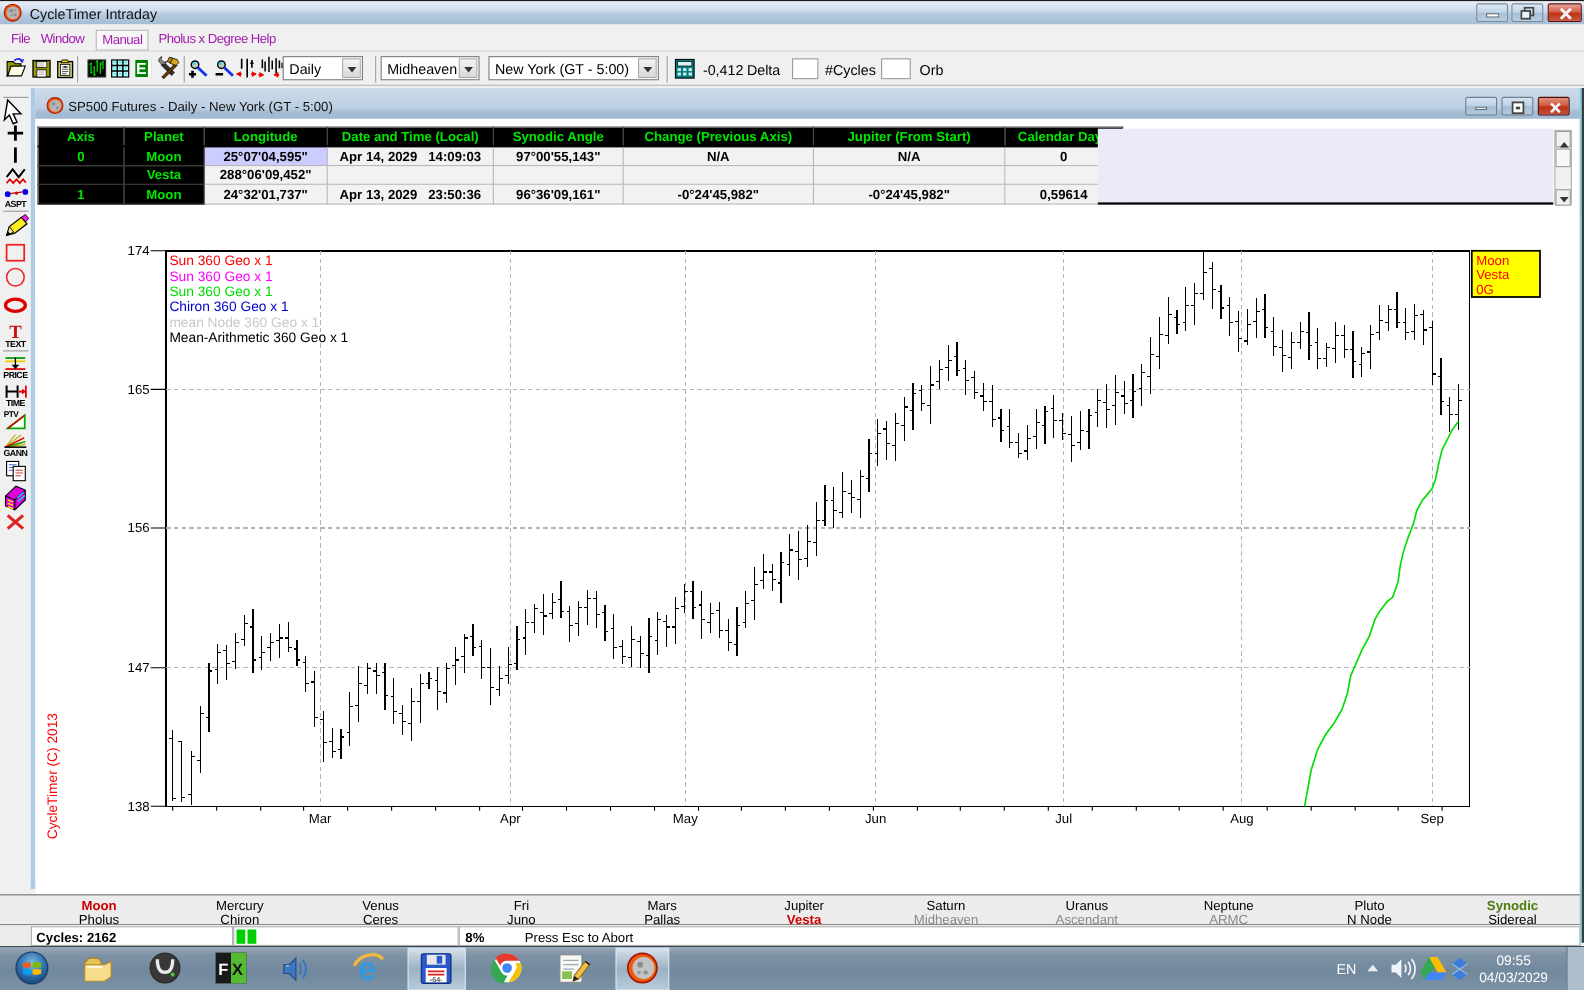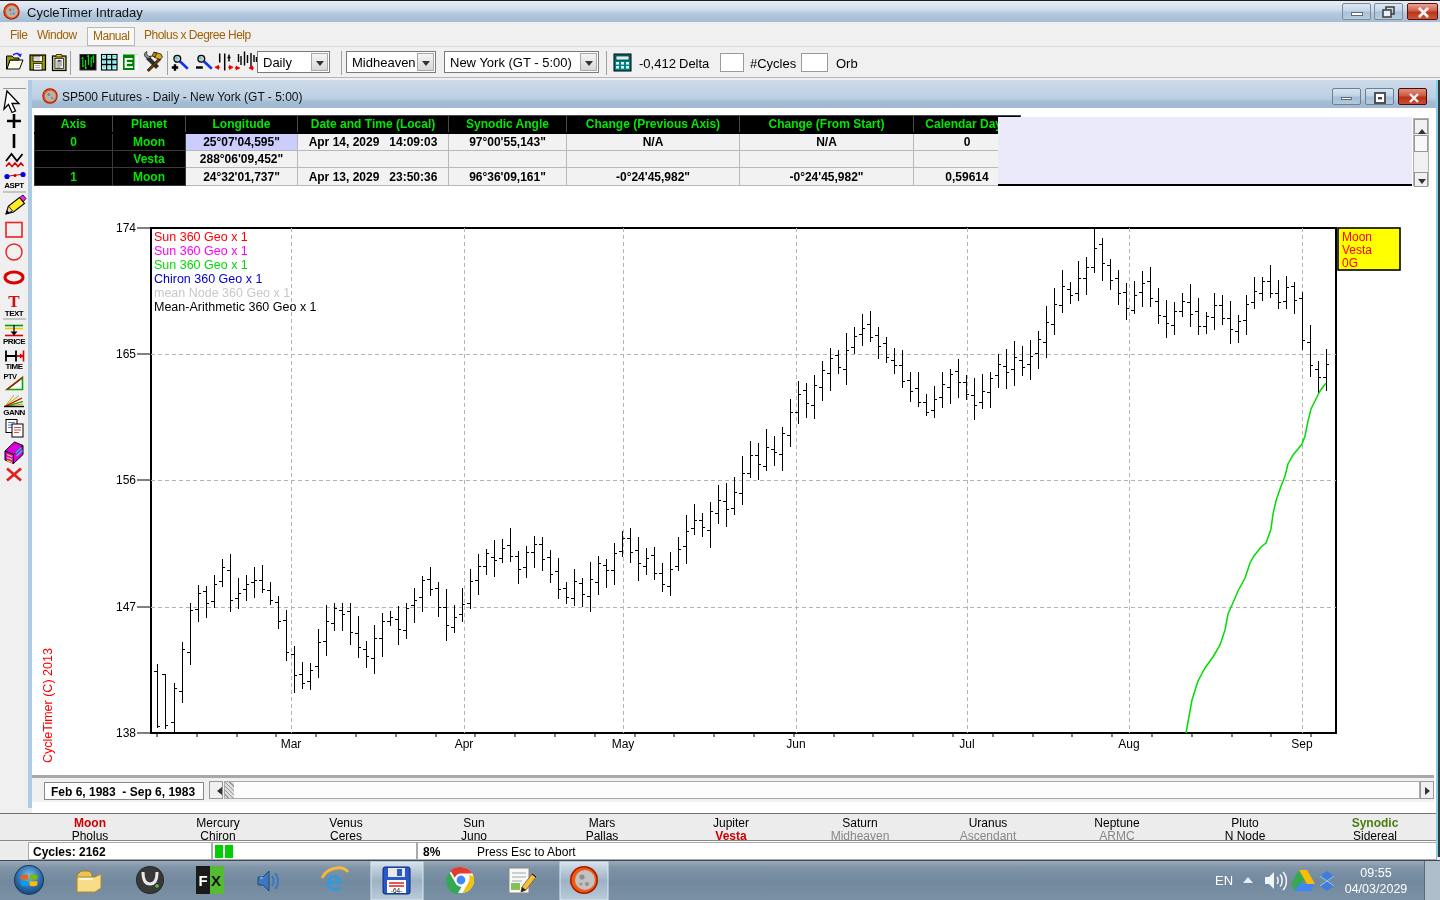--- a/index.html
+++ b/index.html
@@ -1,21 +1,21 @@
 <!DOCTYPE html>
 <html><head><meta charset="utf-8">
 <style>
 *{margin:0;padding:0;box-sizing:border-box}
 html,body{width:1440px;height:900px;overflow:hidden;font-family:"Liberation Sans",sans-serif;background:#f0f0f0}
 .abs{position:absolute}
 #titlebar{position:absolute;left:0;top:0;width:1440px;height:22px;background:linear-gradient(#e8eef6 0%,#cfdded 40%,#b3c8dd 60%,#a5bdd4 100%);border-top:1px solid #1c1c1c;}
 #titlebar .ttext{position:absolute;left:27px;top:4px;font-size:13px;color:#111}
 .wbtn{position:absolute;top:2px;height:17px;border:1px solid #7d8b99;border-radius:2px;background:linear-gradient(#dce9f5 0%,#c0d4e8 48%,#a8c0d8 52%,#b8cede 100%)}
 .wbtn.close{background:linear-gradient(#e8a294 0%,#d2604a 45%,#bc3517 55%,#c9583e 100%);border-color:#5e1006}
-#menubar{position:absolute;left:0;top:23px;width:1440px;height:24px;background:#f0f0f0;border-bottom:1px solid #d8d8d8;font-size:12px;letter-spacing:-0.5px;color:#a16207}
+#menubar{position:absolute;left:0;top:23px;width:1440px;height:24px;background:#f0f0f0;border-bottom:1px solid #d8d8d8;font-size:12px;letter-spacing:-0.5px;color:#a21caf}
 #menubar span{position:absolute;top:5px}
 #toolbar{position:absolute;left:0;top:48px;width:1440px;height:30px;background:#f0f0f0;border-bottom:1px solid #b5b5b5}
 .tsep{position:absolute;top:3px;width:1px;height:24px;background:#a0a0a0}
 .combo{position:absolute;top:3px;height:22px;background:#fff;border:1px solid #7a7a7a;font-size:13px;color:#000}
 .combo .ct{position:absolute;left:5px;top:3px;white-space:nowrap}
 .combo .cb{position:absolute;right:1px;top:1px;width:17px;height:18px;background:linear-gradient(#f4f4f4,#d8d8d8);border:1px solid #a8a8a8}
 .combo .cb:after{content:"";position:absolute;left:4px;top:7px;border:4px solid transparent;border-top:5px solid #333}
 .tfield{position:absolute;top:5px;height:19px;background:#fff;border:1px solid #9a9a9a}
 .tlabel{position:absolute;top:8px;font-size:13px;color:#000}
 #sidebar{position:absolute;left:0;top:79px;width:29px;height:771px;background:#f0f0f0}
@@ -245,21 +245,21 @@
  <div class="abs" style="left:0;top:28px;width:1405px;height:160px;background:#fff">
 <table id="tbl" style="position:absolute;left:2px;top:7px;border-collapse:collapse;font-size:12px;font-weight:bold;table-layout:fixed" cellspacing="0">
 <tbody>
           <tr style="height:16px">
  <td class="hd" style="width:78px">Axis</td>
             <td class="hd" style="width:73px">Planet</td>
  <td class="hd" style="width:112px">Longitude</td>
             <td class="hd" style="width:151px">Date and Time  (Local)</td>
  <td class="hd" style="width:118px">Synodic Angle</td>
             <td class="hd" style="width:173px">Change (Previous Axis)</td>
- <td class="hd" style="width:174px">Change (From Start)</td>
+ <td class="hd" style="width:174px">Jupiter (From Start)</td>
             <td class="hd" style="width:107px">Calendar Days</td>
 </tr>
 <tr style="height:18px">
  <td class="blk">0</td>
             <td class="blk">Moon</td>
             <td class="lav">25°07'04,595"</td>
  <td class="lt">Apr 14, 2029&nbsp;&nbsp;&nbsp;14:09:03</td>
             <td class="lt">97°00'55,143"</td>
  <td class="lt">N/A</td>
             <td class="lt">N/A</td>
@@ -334,41 +334,30 @@
       <text x="154" y="283" font-size="12.5" fill="#0000cc">Chiron 360 Geo x 1</text>
       <text x="154" y="297" font-size="12.5" fill="#c8c8c8">mean Node 360 Geo x 1</text>
       <text x="154" y="311" font-size="12.5" fill="#000000">Mean-Arithmetic 360 Geo x 1</text>
 <rect x="1338" y="228" width="62" height="42" fill="#ffff00" stroke="#000" stroke-width="1.6"></rect>
 <text x="1342" y="241" font-size="12" fill="#ff0000">Moon</text>
 <text x="1342" y="254" font-size="12" fill="#ff0000">Vesta</text>
 <text x="1342" y="267" font-size="12" fill="#ff0000">0G</text>
 <text x="50" y="761" font-size="12.5" fill="#ff0000" transform="rotate(-90 52 761)">CycleTimer (C) 2013</text>
 </svg>
 
- <div class="abs" style="left:0;top:695px;width:1402px;height:27px;background:#f0f0f0;border-top:3px solid #a8a8a8">
- <div class="abs" style="left:12px;top:4px;width:160px;height:18px;background:#fff;border:1px solid #888;font-size:12px;font-weight:bold;padding:2px 0 0 6px">Feb 6, 1983&nbsp; - Sep 6, 1983</div>
- <div class="abs" style="left:177px;top:3px;width:14px;height:18px;background:#f0f0f0;border:1px solid #999">
-        <div class="abs" style="left:3px;top:5px;border:4px solid transparent;border-right:5px solid #333"></div>
-      </div>
- <div class="abs" style="left:192px;top:3px;width:1196px;height:18px;background:#fdfdfd;border:1px solid #aaa"></div>
- <div class="abs" style="left:193px;top:4px;width:9px;height:16px;background:repeating-linear-gradient(45deg,#ddd 0 2px,#999 2px 3px)"></div>
- <div class="abs" style="left:1388px;top:3px;width:14px;height:18px;background:#f0f0f0;border:1px solid #999">
-        <div class="abs" style="left:4px;top:5px;border:4px solid transparent;border-left:5px solid #333"></div>
-      </div>
-</div>
 </div>
 
 <div id="planetbar">
  <div style="left:30px;top:2px;font-weight:bold;color:#cc0000">Moon</div>
     <div style="left:30px;top:15px">Pholus</div>
  <div style="left:158px;top:2px">Mercury</div>
     <div style="left:158px;top:15px">Chiron</div>
  <div style="left:286px;top:2px">Venus</div>
     <div style="left:286px;top:15px">Ceres</div>
- <div style="left:414px;top:2px">Sun</div>
+ <div style="left:414px;top:2px">Fri</div>
     <div style="left:414px;top:15px">Juno</div>
  <div style="left:542px;top:2px">Mars</div>
     <div style="left:542px;top:15px">Pallas</div>
  <div style="left:671px;top:2px">Jupiter</div>
     <div style="left:671px;top:15px;font-weight:bold;color:#cc0000">Vesta</div>
  <div style="left:800px;top:2px">Saturn</div>
     <div style="left:800px;top:15px;color:#888">Midheaven</div>
  <div style="left:928px;top:2px">Uranus</div>
     <div style="left:928px;top:15px;color:#888">Ascendant</div>
  <div style="left:1057px;top:2px">Neptune</div>

